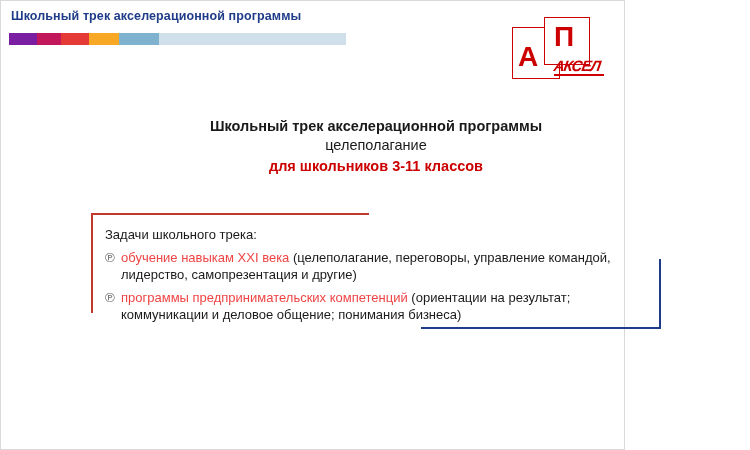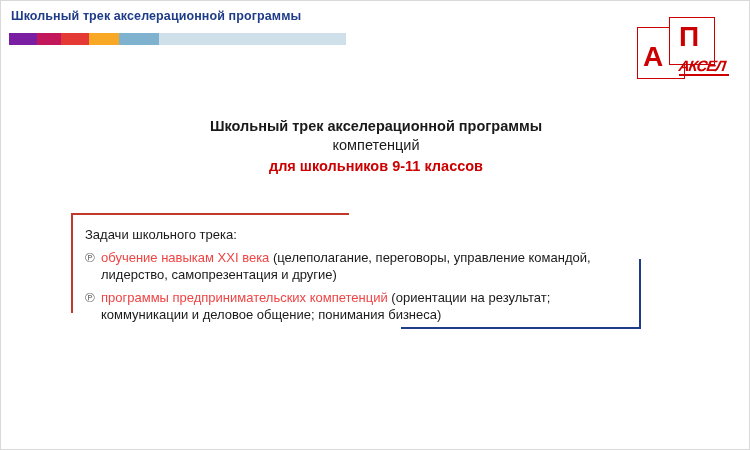--- a/index.html
+++ b/index.html
@@ -8,21 +8,21 @@
   }
   body {
     width: 750px;
     height: 450px;
     background: #ffffff;
     font-family: "Liberation Sans", sans-serif;
     overflow: hidden;
   }
   .slide {
     position: relative;
-    width: 750px;
+    width: 625px;
     height: 450px;
     box-sizing: border-box;
     border: 1px solid #d9d9d9;
     background: #ffffff;
   }
 
   
   .header-title {
     position: absolute;
     left: 10px;
@@ -127,21 +127,21 @@
   .title-line-3 {
     font-size: 14.5px;
     font-weight: bold;
     color: #cc0000;
     margin-top: 2px;
   }
 
   
   .tasks {
     position: absolute;
-    left: 70px;
+    left: 90px;
     top: 212px;
     width: 570px;
     height: 122px;
   }
   .tasks-line-top {
     position: absolute;
     left: 0; top: 0;
     width: 278px; height: 2px;
     background: #c0392b;
   }
@@ -215,22 +215,22 @@
     <div class="logo-frame-a"></div>
     <div class="logo-frame-p"></div>
     <div class="logo-a">А</div>
     <div class="logo-p">П</div>
     <div class="logo-word">АКСЕЛ</div>
     <div class="logo-underline"></div>
   </div>
 
   <div class="title-block">
     <div class="title-line-1">Школьный трек акселерационной программы</div>
-    <div class="title-line-2">компетенций</div>
-    <div class="title-line-3">для школьников 9-11 классов</div>
+    <div class="title-line-2">целеполагание</div>
+    <div class="title-line-3">для школьников 3-11 классов</div>
   </div>
 
   <div class="tasks">
     <div class="tasks-line-top"></div>
     <div class="tasks-line-left"></div>
     <div class="tasks-line-right"></div>
     <div class="tasks-line-bottom"></div>
 
     <div class="tasks-heading">Задачи школьного трека:</div>
 

